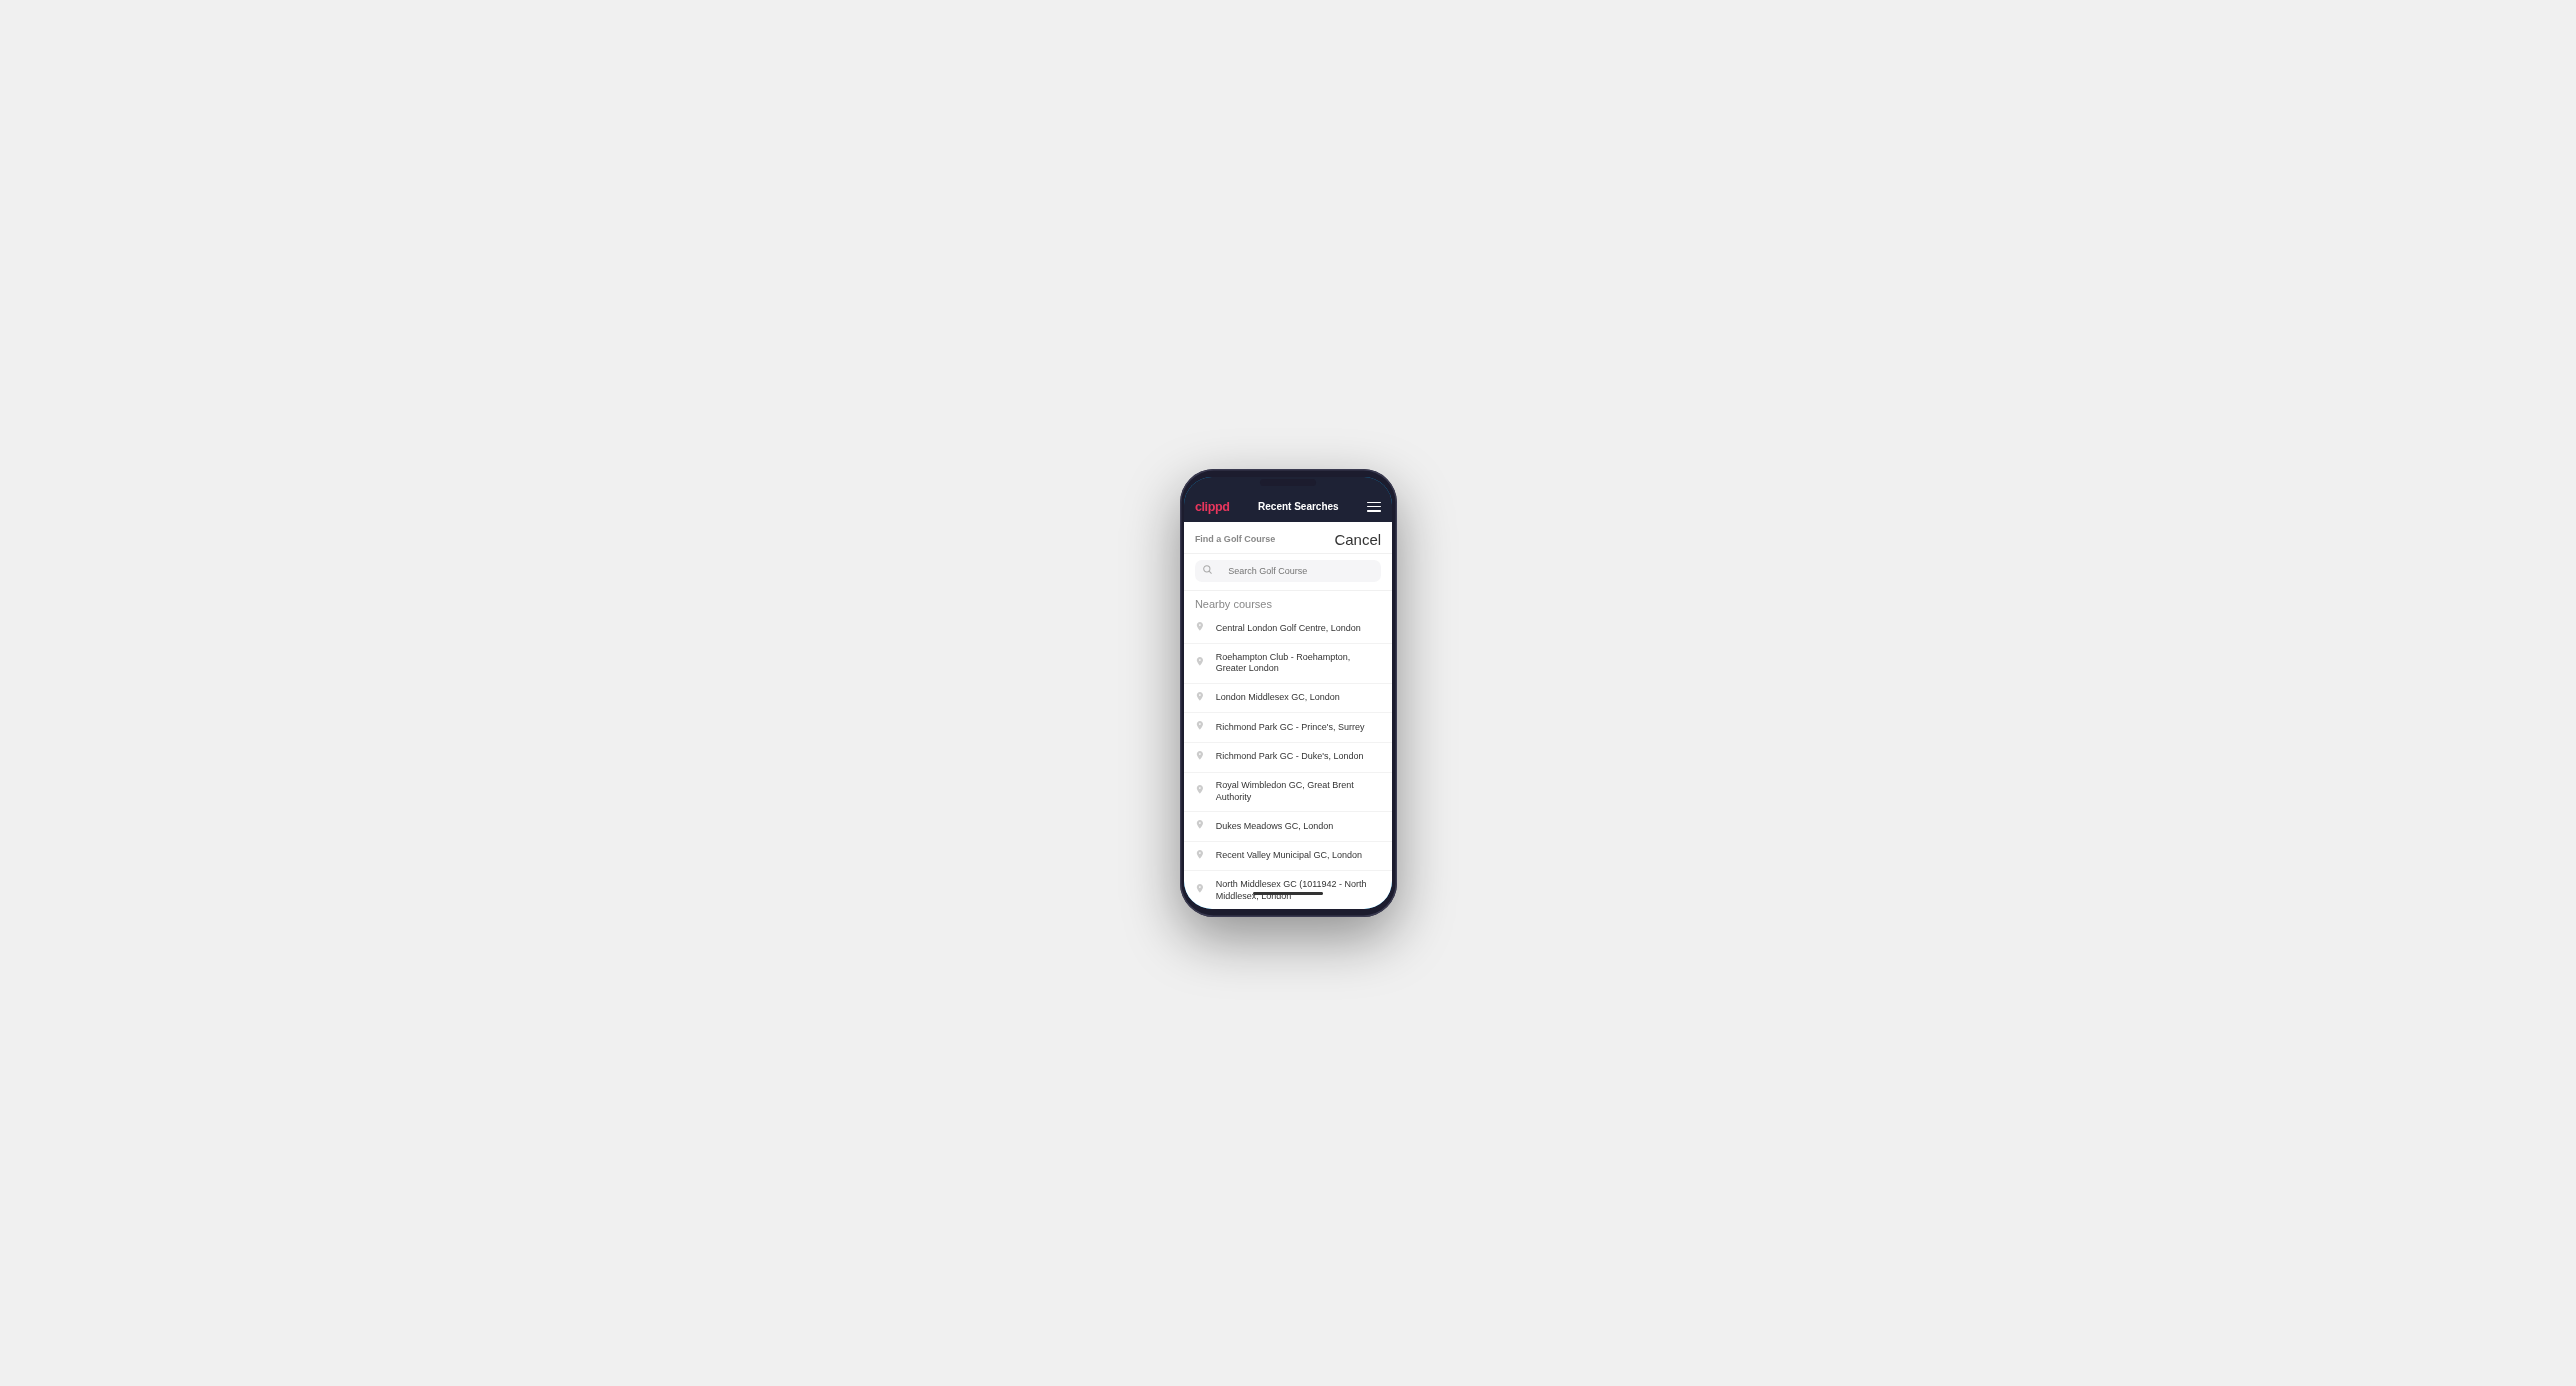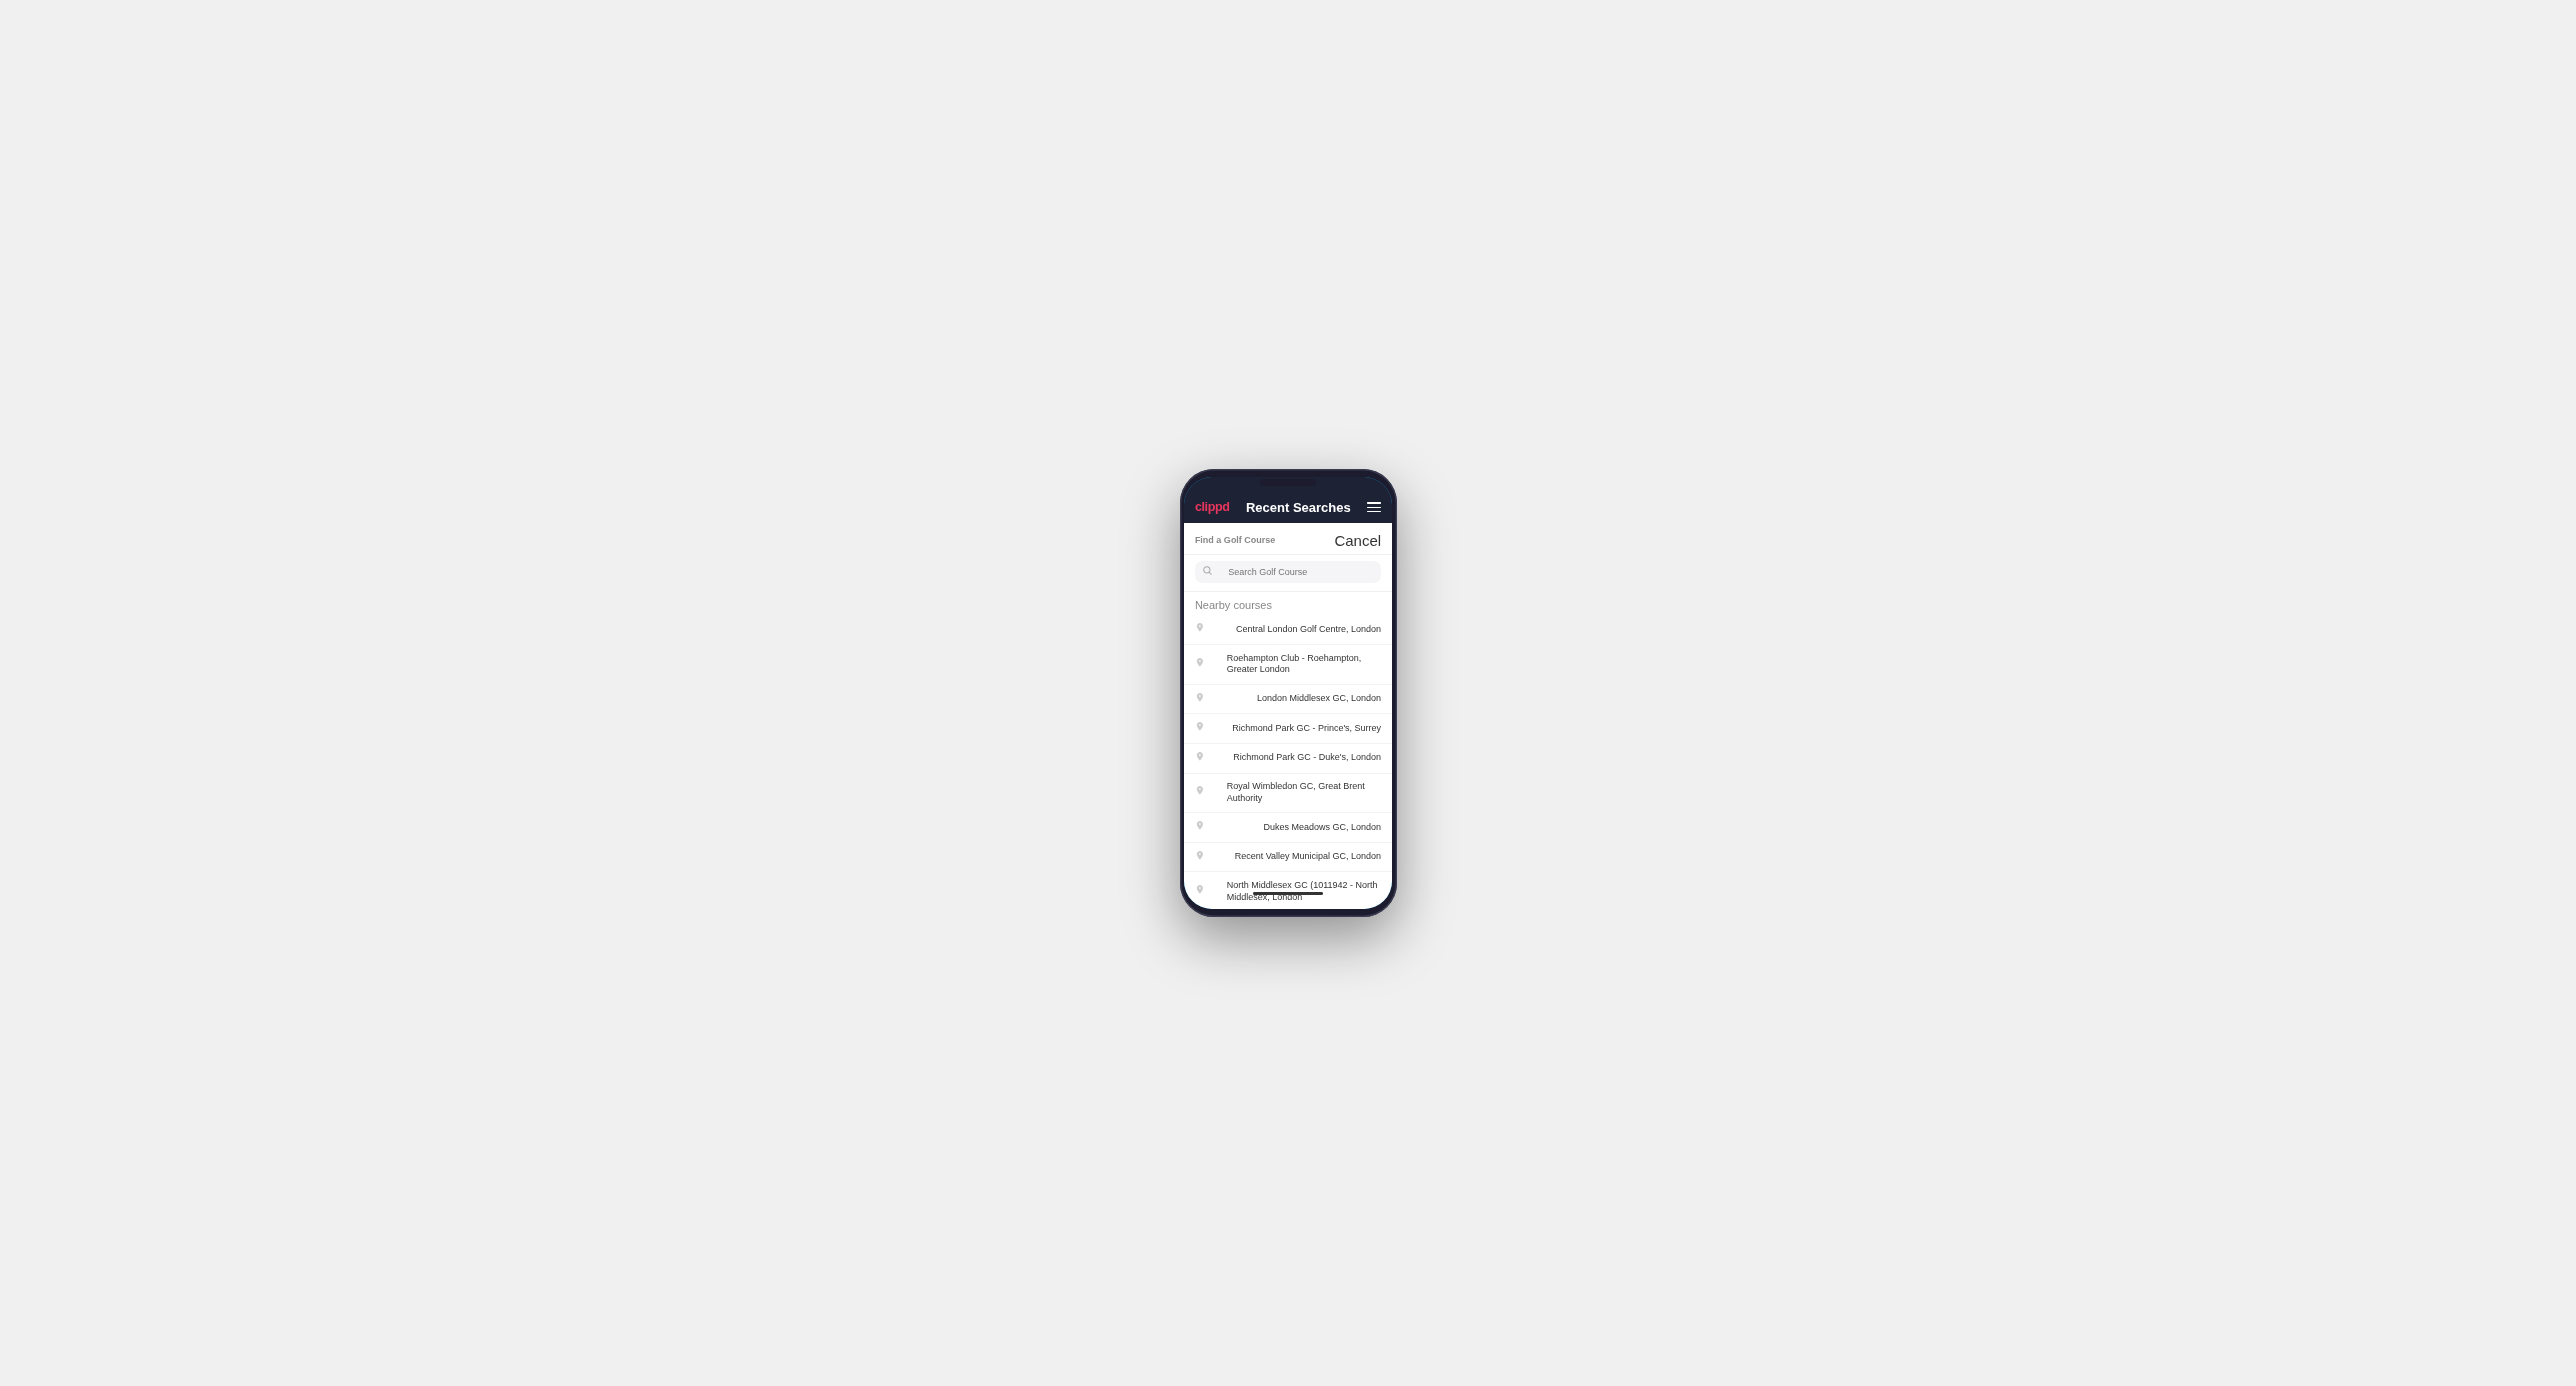--- a/index.html
+++ b/index.html
@@ -79,21 +79,21 @@
 
     .nav-logo {
       color: #e8365d;
       font-size: 12.6px;
       font-weight: 700;
       letter-spacing: -0.4px;
     }
 
     .nav-title {
       color: #ffffff;
-      font-size: 13px;
+      font-size: 10px;
       font-weight: 600;
     }
 
     .nav-menu-icon {
       display: flex;
       flex-direction: column;
       gap: 2.8px;
       cursor: pointer;
     }
 
@@ -180,23 +180,22 @@
     
     .course-list {
       flex: 1;
     }
 
     .course-item {
       display: flex;
       align-items: center;
       padding: 7.7px 11.2px;
       border-bottom: 0.7px solid #f2f2f2;
-      gap: 22px;
+      gap: 11px;
       cursor: pointer;
-      justify-content: space-between;
     }
 
     .course-name {
       font-size: 9px;
       color: #333;
       line-height: 1.3;
     }
 
     
     .pin-svg {

